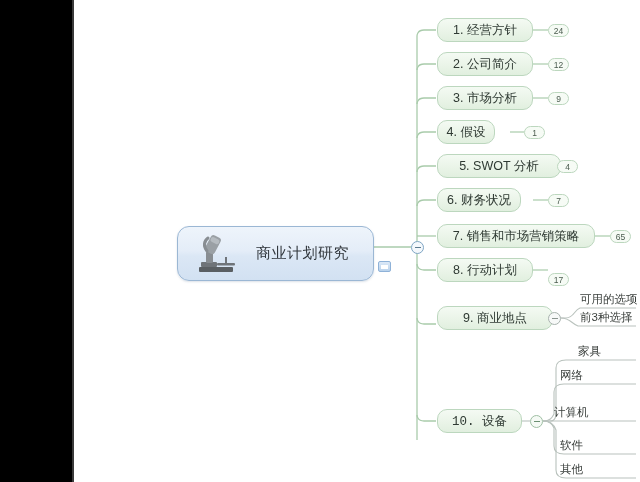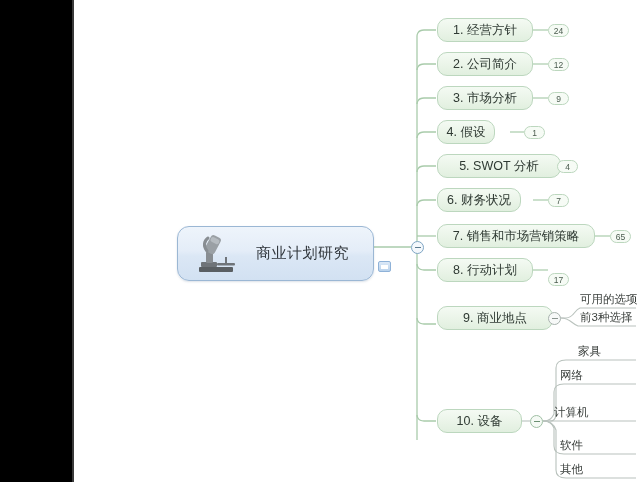--- a/index.html
+++ b/index.html
@@ -189,21 +189,21 @@
 
   <div class="topic" style="left:437px;top:18px;width:96px;">1. 经营方针</div>
   <div class="topic" style="left:437px;top:52px;width:96px;">2. 公司简介</div>
   <div class="topic" style="left:437px;top:86px;width:96px;">3. 市场分析</div>
   <div class="topic" style="left:437px;top:120px;width:58px;">4. 假设</div>
   <div class="topic" style="left:437px;top:154px;width:124px;">5. SWOT 分析</div>
   <div class="topic" style="left:437px;top:188px;width:84px;">6. 财务状况</div>
   <div class="topic" style="left:437px;top:224px;width:158px;">7. 销售和市场营销策略</div>
   <div class="topic" style="left:437px;top:258px;width:96px;">8. 行动计划</div>
   <div class="topic" style="left:437px;top:306px;width:116px;">9. 商业地点</div>
-  <div class="topic" style="left:437px;top:409px;width:85px;">10. 设备</div>
+  <div class="topic" style="left:437px;top:409px;width:85px;font-family:Liberation Mono, monospace;">10. 设备</div>
 
   <div class="badge" style="left:548px;top:24px;">24</div>
   <div class="badge" style="left:548px;top:58px;">12</div>
   <div class="badge" style="left:548px;top:92px;">9</div>
   <div class="badge" style="left:524px;top:126px;">1</div>
   <div class="badge" style="left:557px;top:160px;">4</div>
   <div class="badge" style="left:548px;top:194px;">7</div>
   <div class="badge" style="left:610px;top:230px;">65</div>
   <div class="badge" style="left:548px;top:264px;margin-top:9px;">17</div>
 

